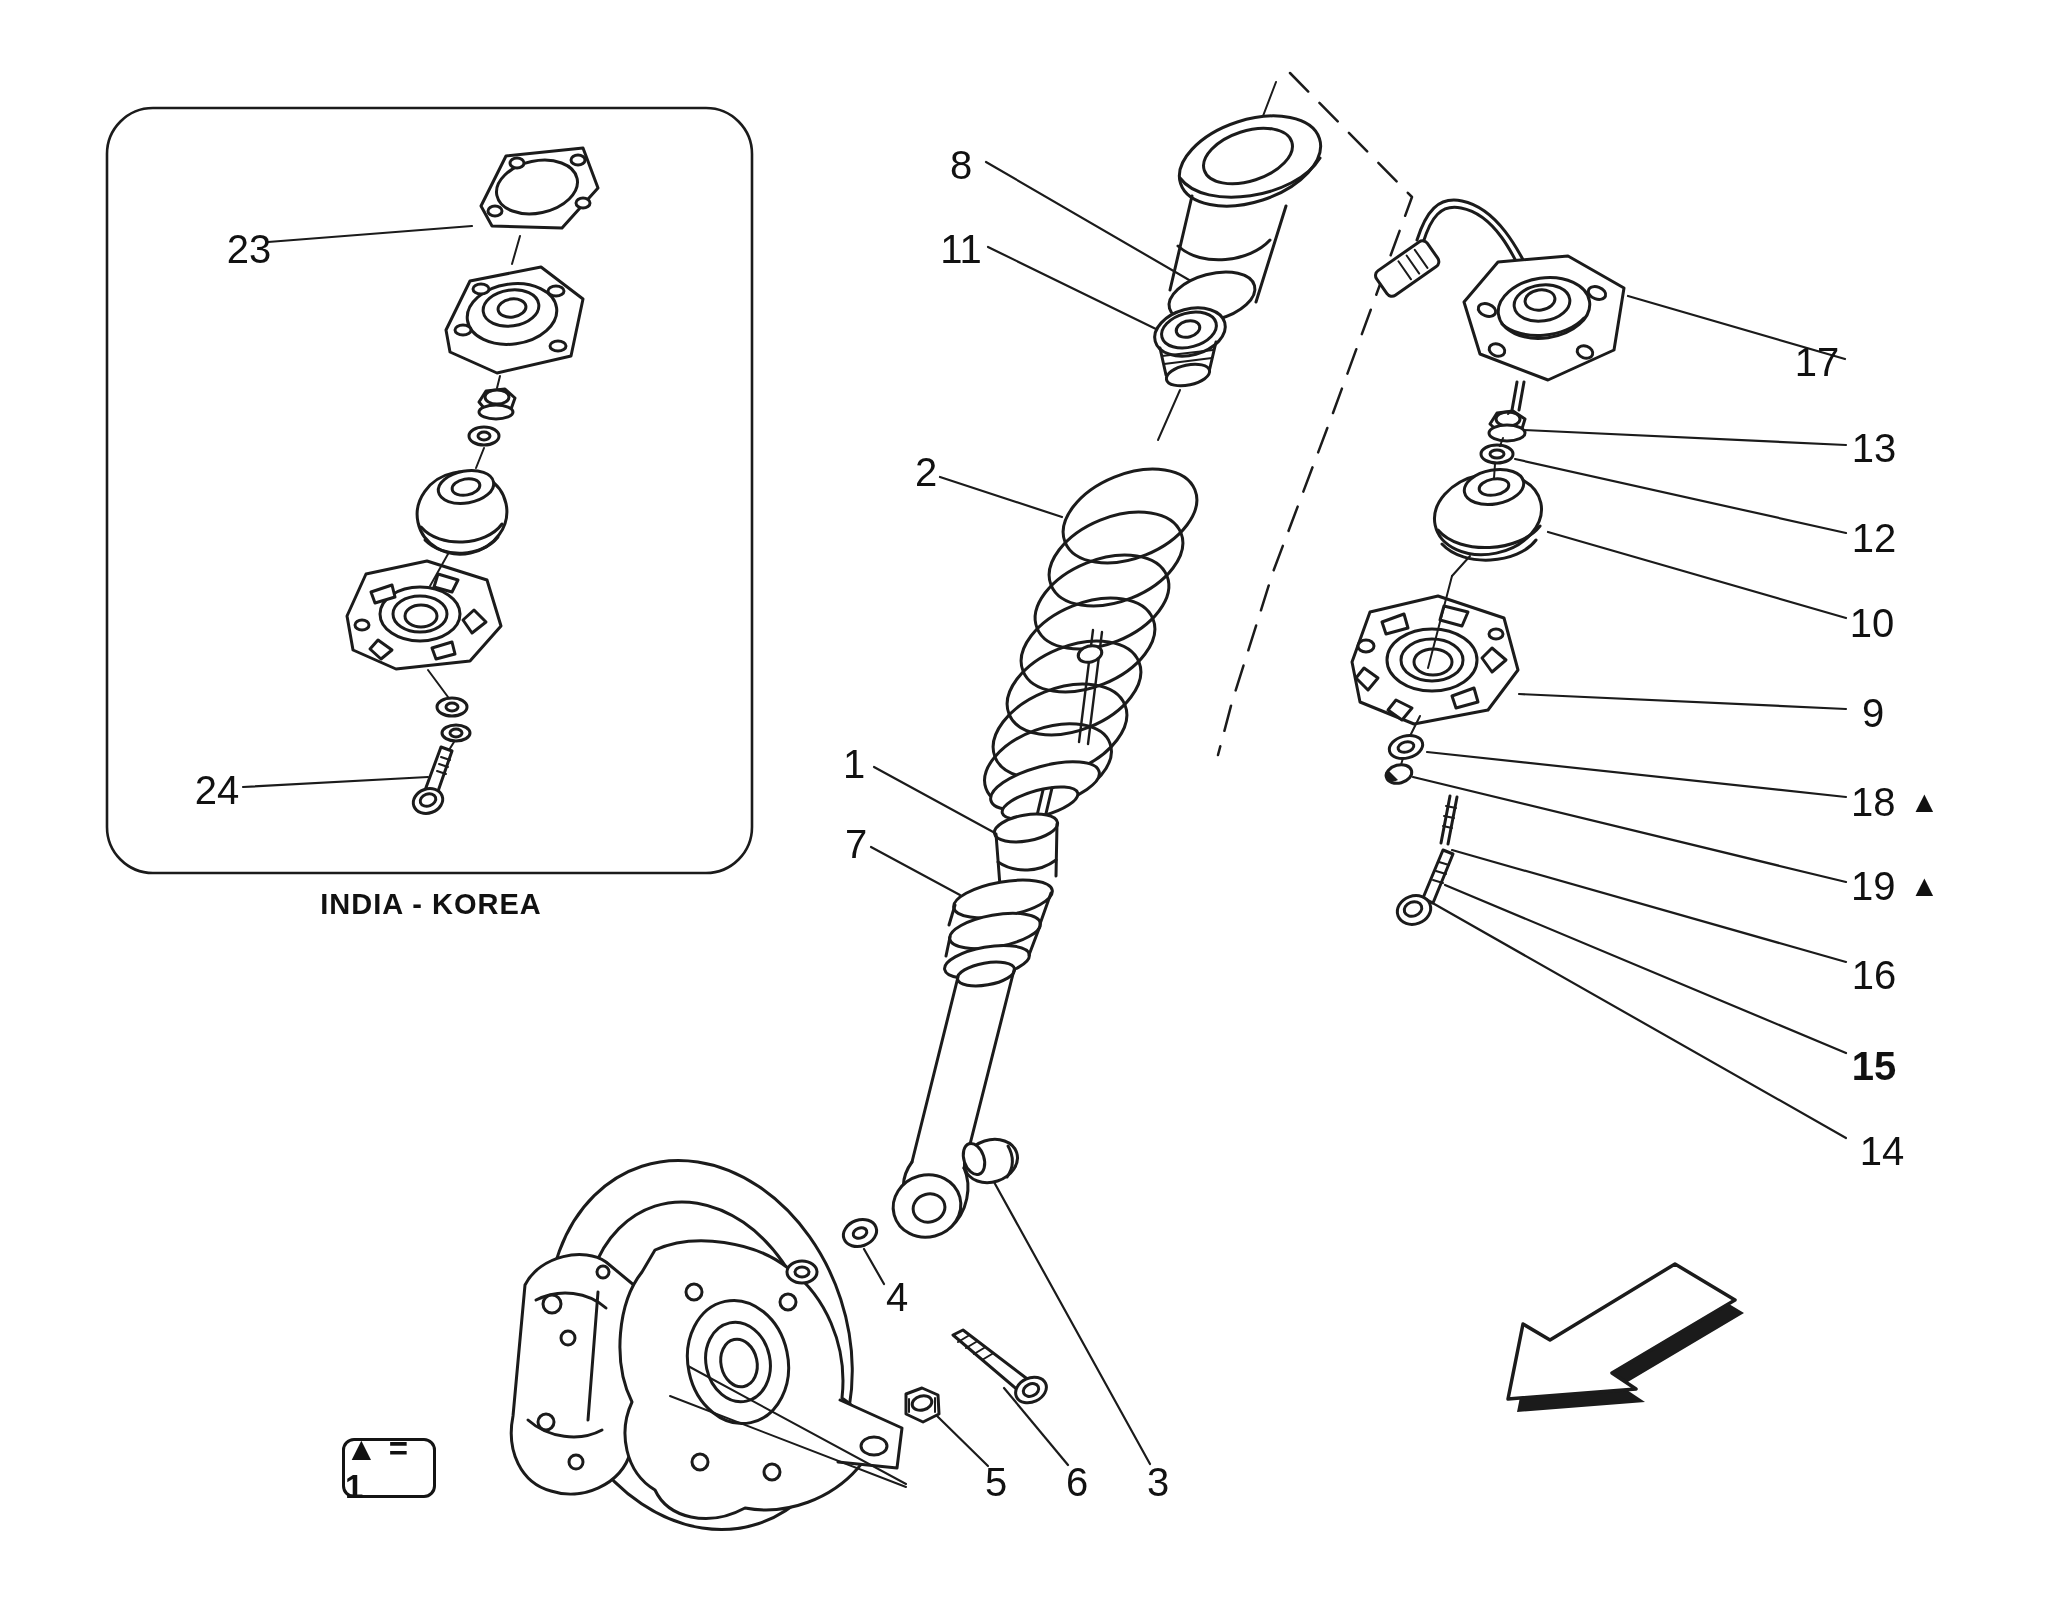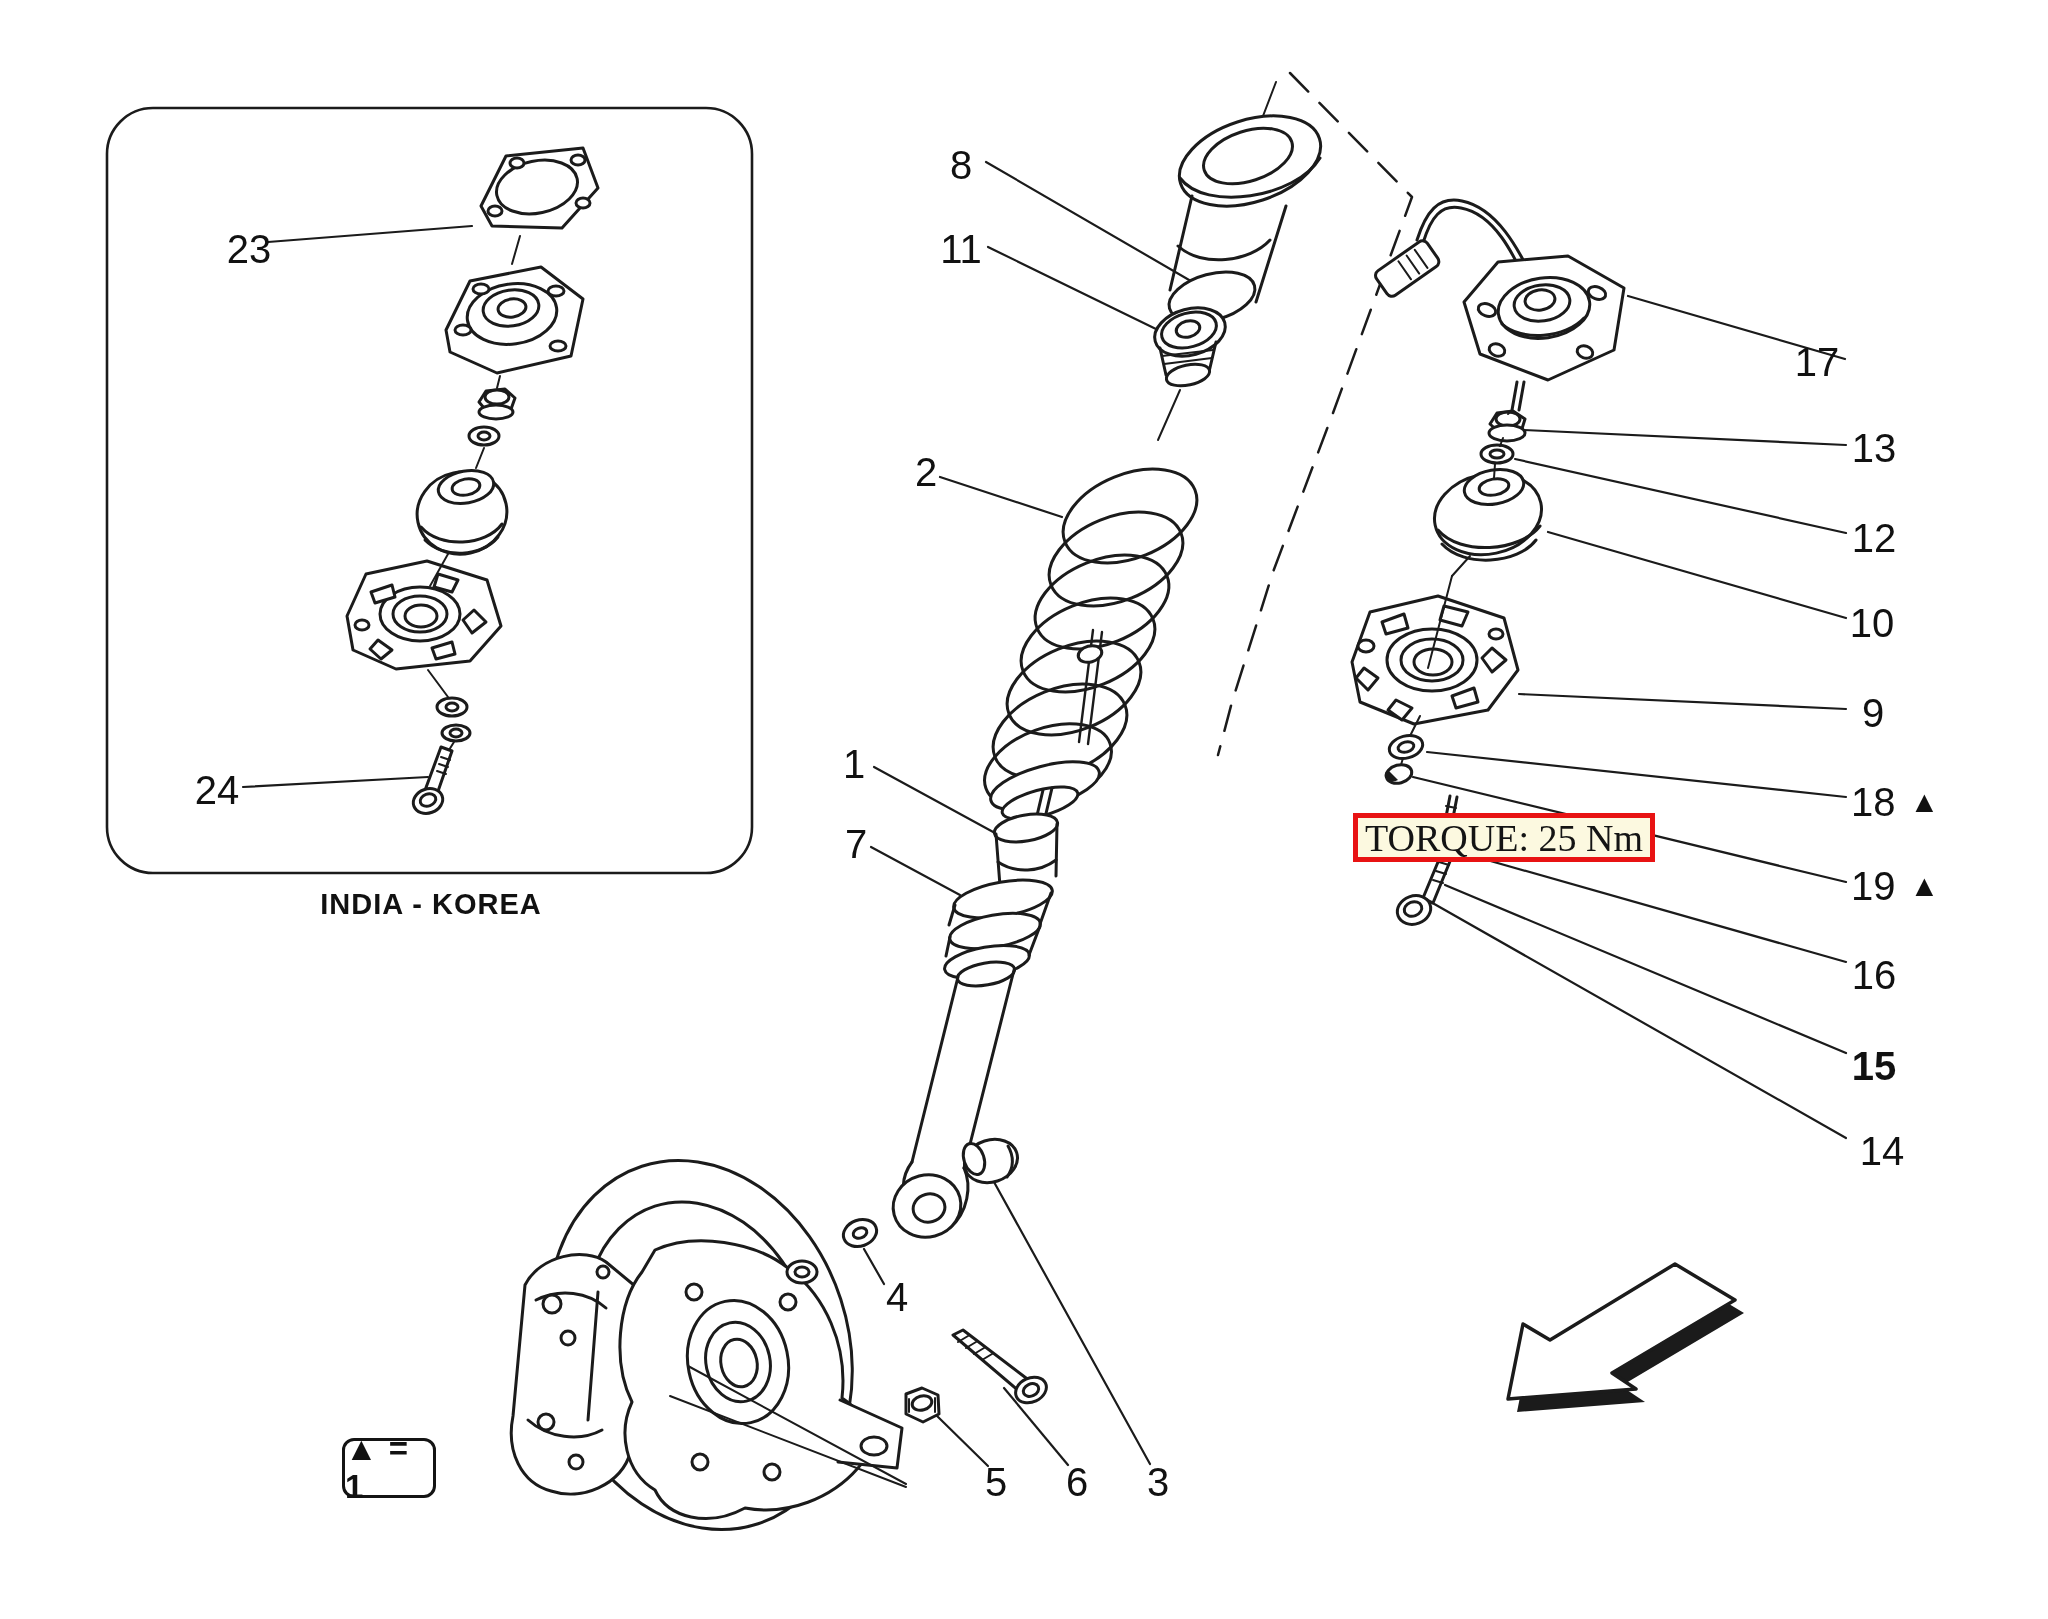--- a/index.html
+++ b/index.html
@@ -384,19 +384,18 @@
       <span class="tri">▲</span>
 </div>
 <div class="callout with-tri" style="left:1895px;top:886px;">
   <span>19</span>
       <span class="tri">▲</span>
 </div>
 <div class="callout" style="left:1874px;top:975px;text-align:right;">16</div>
 <div class="callout" style="left:1874px;top:1066px;font-weight:bold;">15</div>
 <div class="callout" style="left:1874px;top:1151px;margin-left:8px;">14</div>
 
-<div class="torque-box">TORQUE: 25 Nm</div>
 
 <div class="legend-box">▲ = 1</div>
 
 <div class="variant-label">INDIA - KOREA</div>
 
 </div>
 
 </body></html>

